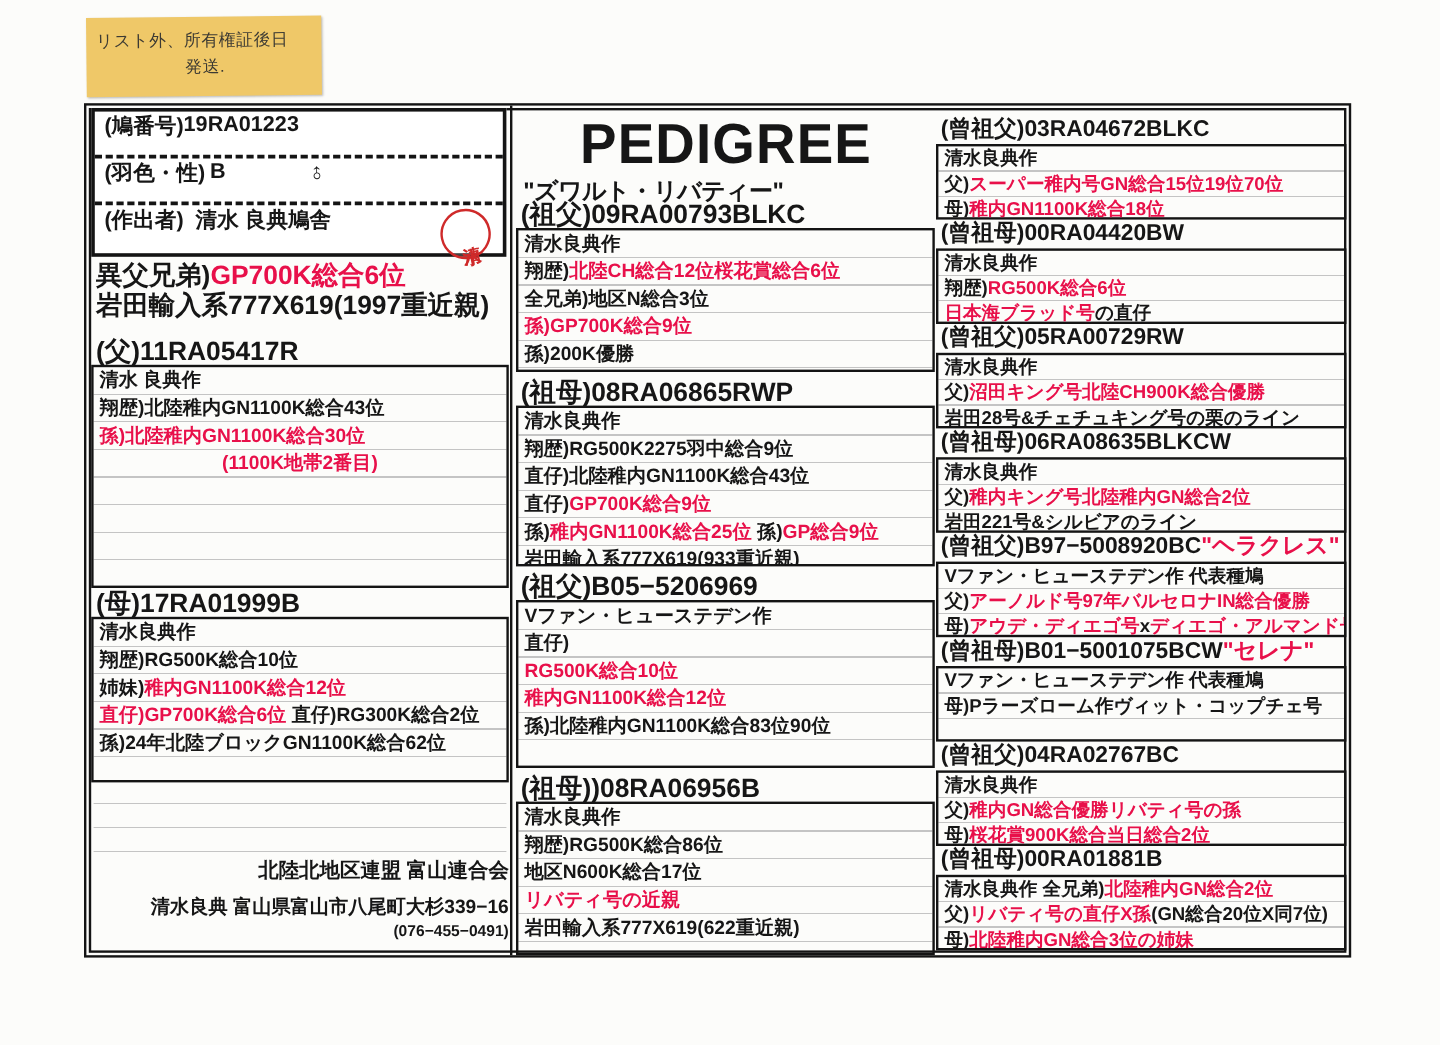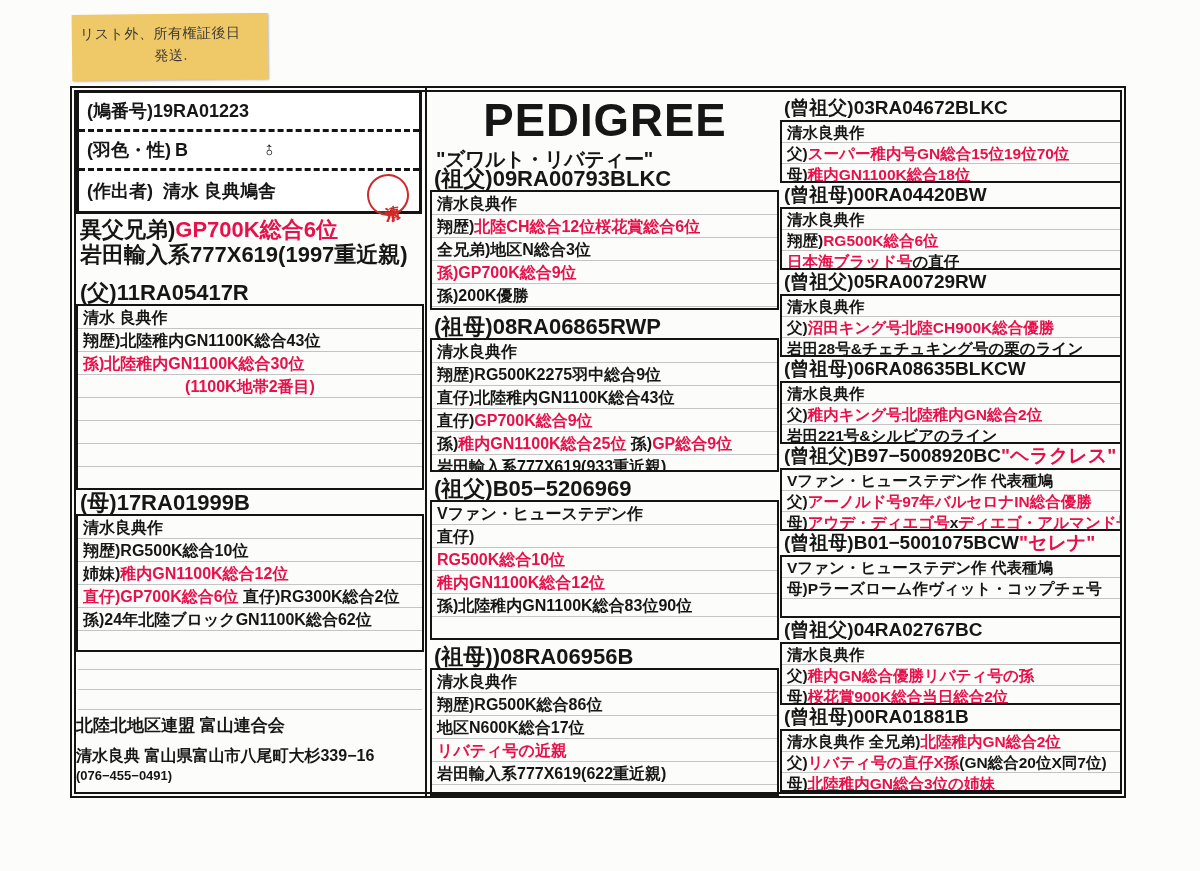--- a/index.html
+++ b/index.html
@@ -20,21 +20,21 @@
         transform:rotate(-0.6deg);box-shadow:1px 1px 2px rgba(0,0,0,.25);
         padding:8px 6px 0 8px;color:#3c3a33;font-size:14px;line-height:22px;letter-spacing:.5px;}
   .note .l2{text-align:center;}
 
   
   .doc-border{position:absolute;left:70px;top:86px;width:1056px;height:712px;border:6px double var(--border);}
   .v-divider{position:absolute;left:425px;top:88px;width:2px;height:708px;background:var(--border);}
 
   
   .info-box{position:absolute;left:76px;top:90px;width:346px;height:124px;border:3px solid var(--border);background:#fff;}
-  .info-row{height:39px;display:flex;align-items:center;padding:0 8px;font-size:18px;font-weight:700;border-bottom:3px dashed var(--border);position:relative;}
+  .info-row{height:39px;display:flex;padding:0 8px;font-size:18px;font-weight:700;border-bottom:3px dashed var(--border);position:relative;}
   .info-row:last-child{border-bottom:none;height:40px;}
   .male{display:inline-block;transform:rotate(-45deg);margin-left:74px;font-size:20px;font-weight:400;}
   .stamp{position:absolute;right:10px;top:3px;width:42px;height:42px;border:2px solid var(--stamp);border-radius:50%;
          color:var(--stamp);display:flex;align-items:center;justify-content:center;transform:rotate(-12deg);
          font-size:15px;font-weight:700;writing-mode:vertical-rl;letter-spacing:1px;background:rgba(255,255,255,.2);}
 
   
   .title{position:absolute;left:432px;top:92px;width:346px;text-align:center;font-size:47px;font-weight:700;
          letter-spacing:1px;transform:scaleX(.97);}
   .bird-name{position:absolute;left:436px;top:146px;font-size:20px;font-weight:700;letter-spacing:-0.5px;}
@@ -66,21 +66,21 @@
   #right-secs .sec-box{height:63px;background:repeating-linear-gradient(to bottom,transparent 0 20px,var(--rule) 20px 21px);}
   #right-secs .ln{font-size:15.5px;line-height:21px;}
 
   
   .top-lines{position:absolute;left:80px;top:217px;width:344px;}
   .top-lines .ln{font-size:22px;line-height:25px;}
 
   
   .footer-rules{position:absolute;left:78px;top:650px;width:344px;height:62px;
                 background:repeating-linear-gradient(to bottom,transparent 0 19px,var(--rule) 19px 20px);}
-  .club{position:absolute;left:76px;width:415px;text-align:left;font-weight:700;}
+  .club{position:absolute;left:76px;width:348px;text-align:right;font-weight:700;}
   .club.org{top:714px;font-size:17px;}
   .club.addr{top:746px;font-size:16px;}
   .club.phone{top:768px;font-size:13px;}
 </style>
 </head>
 <body>
 
 <div id="stage">
 
   <div class="note">

